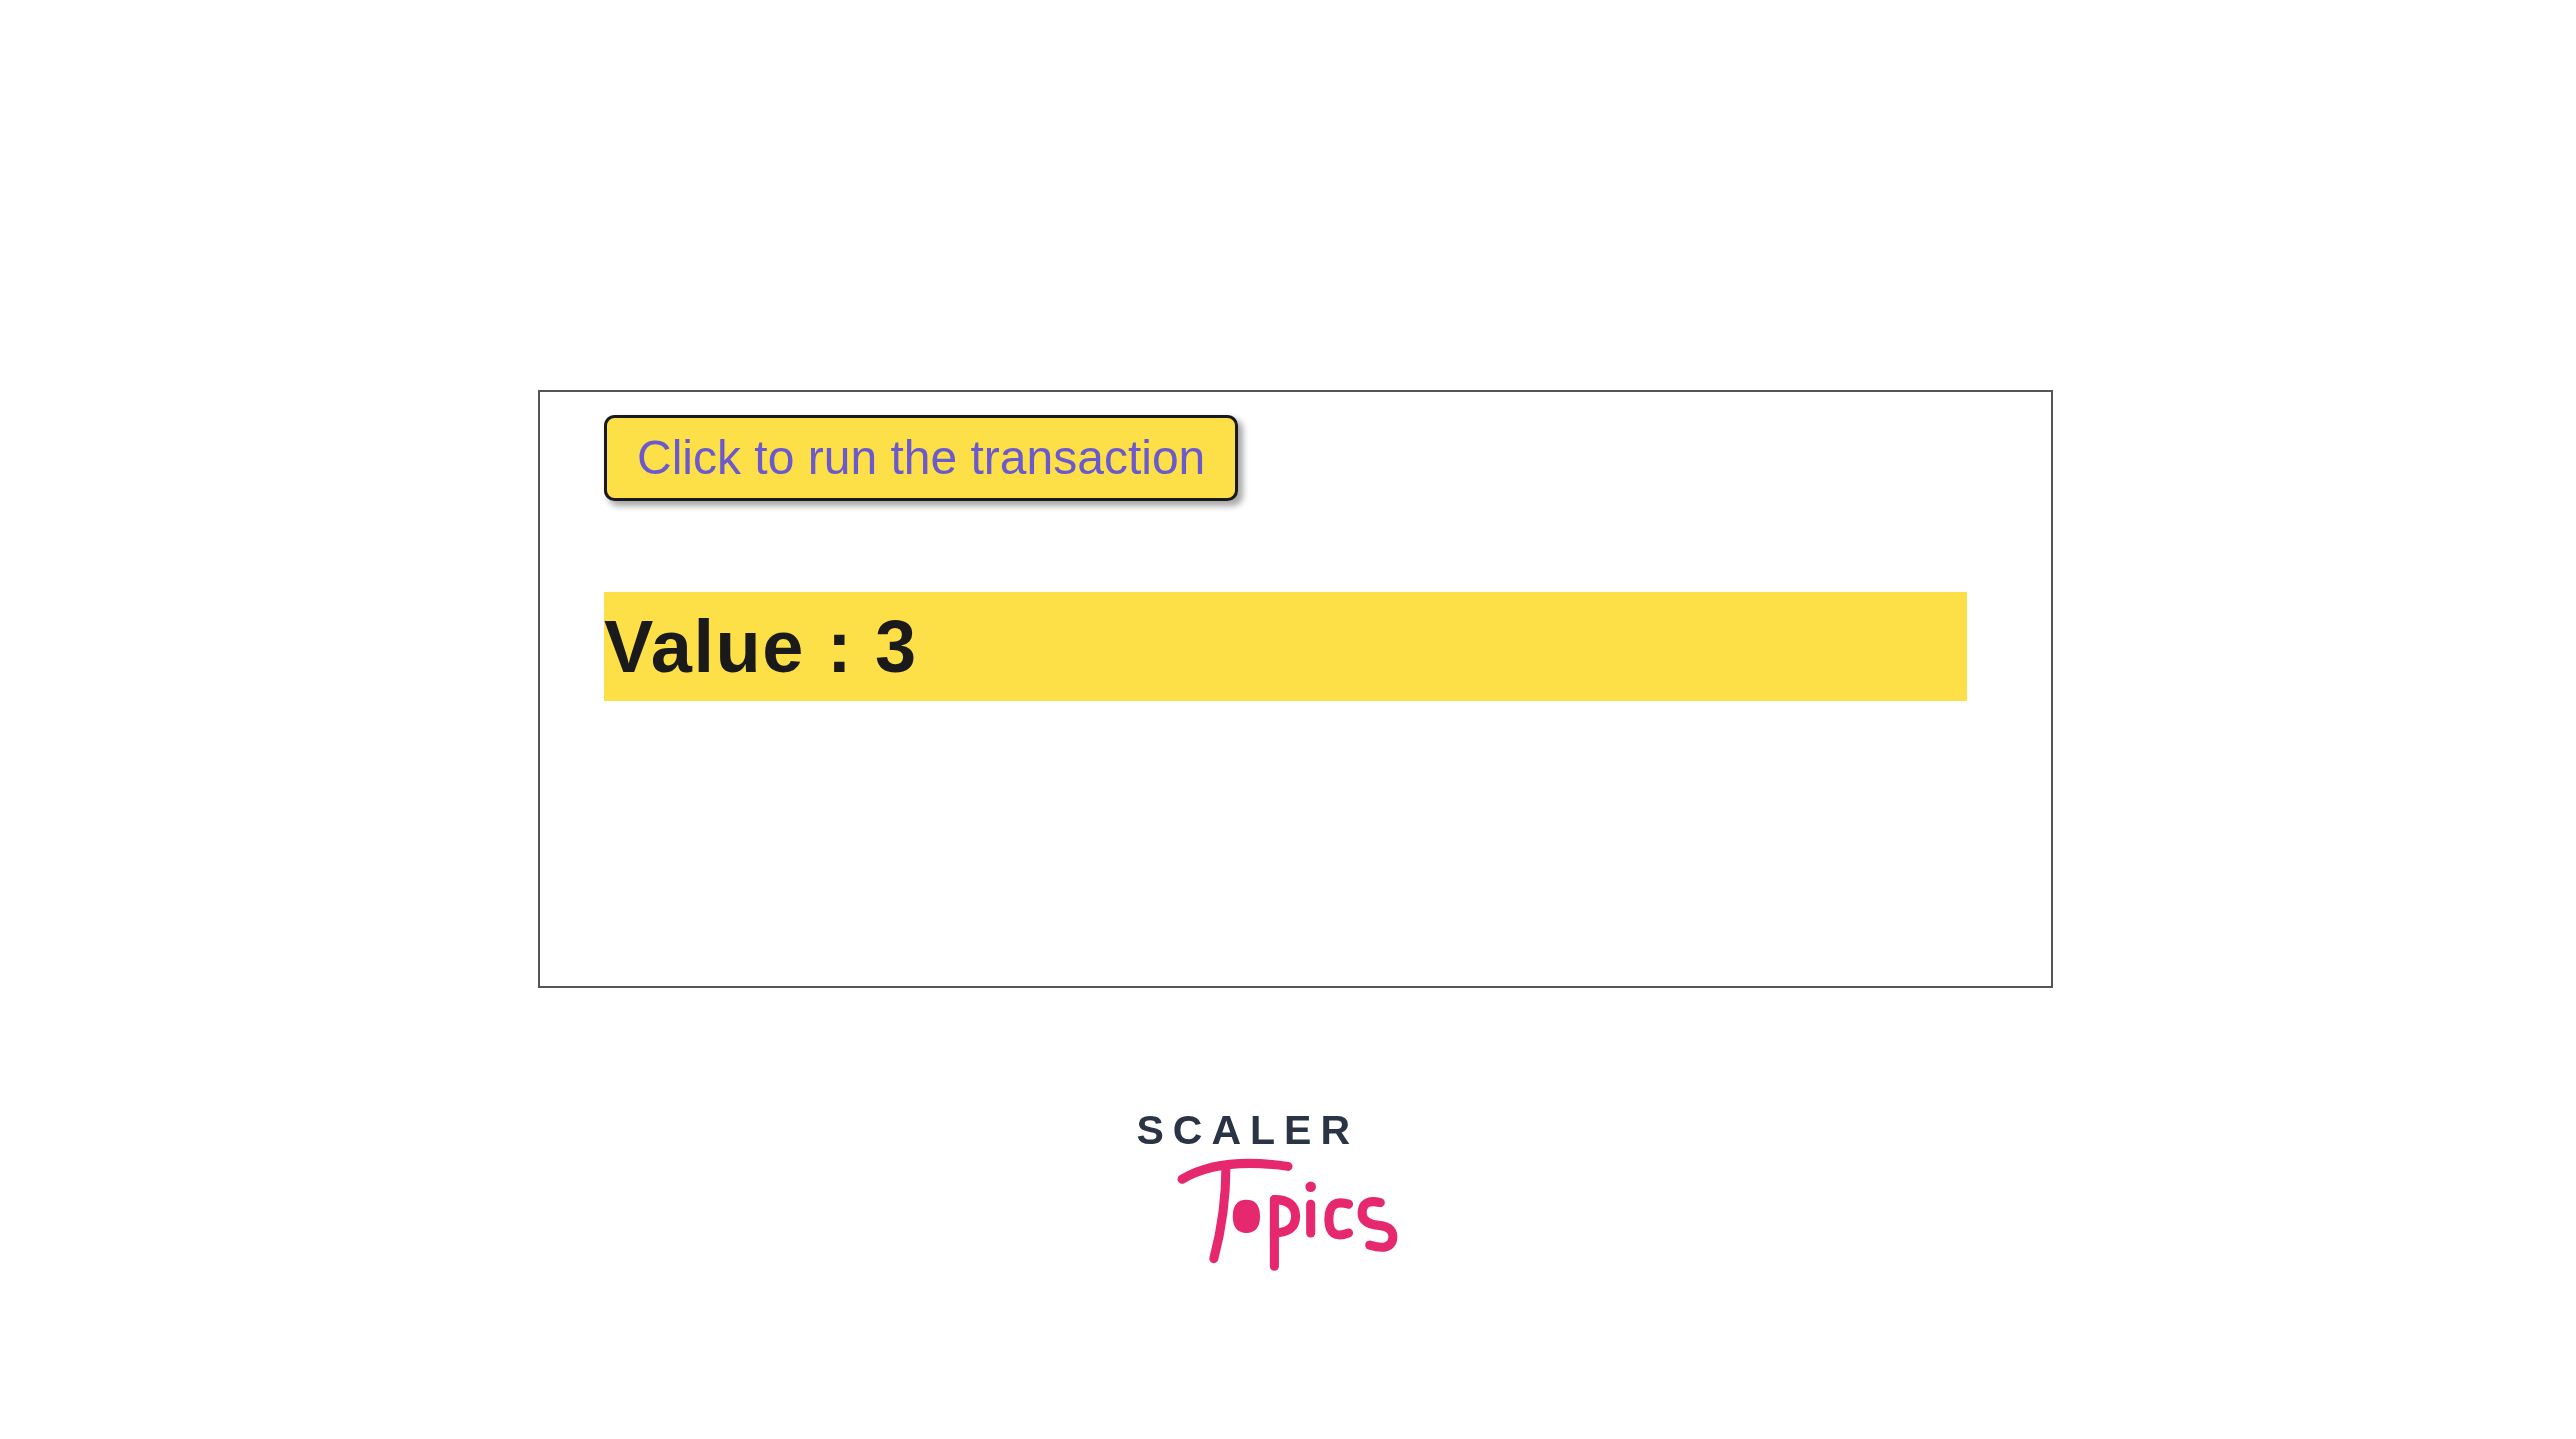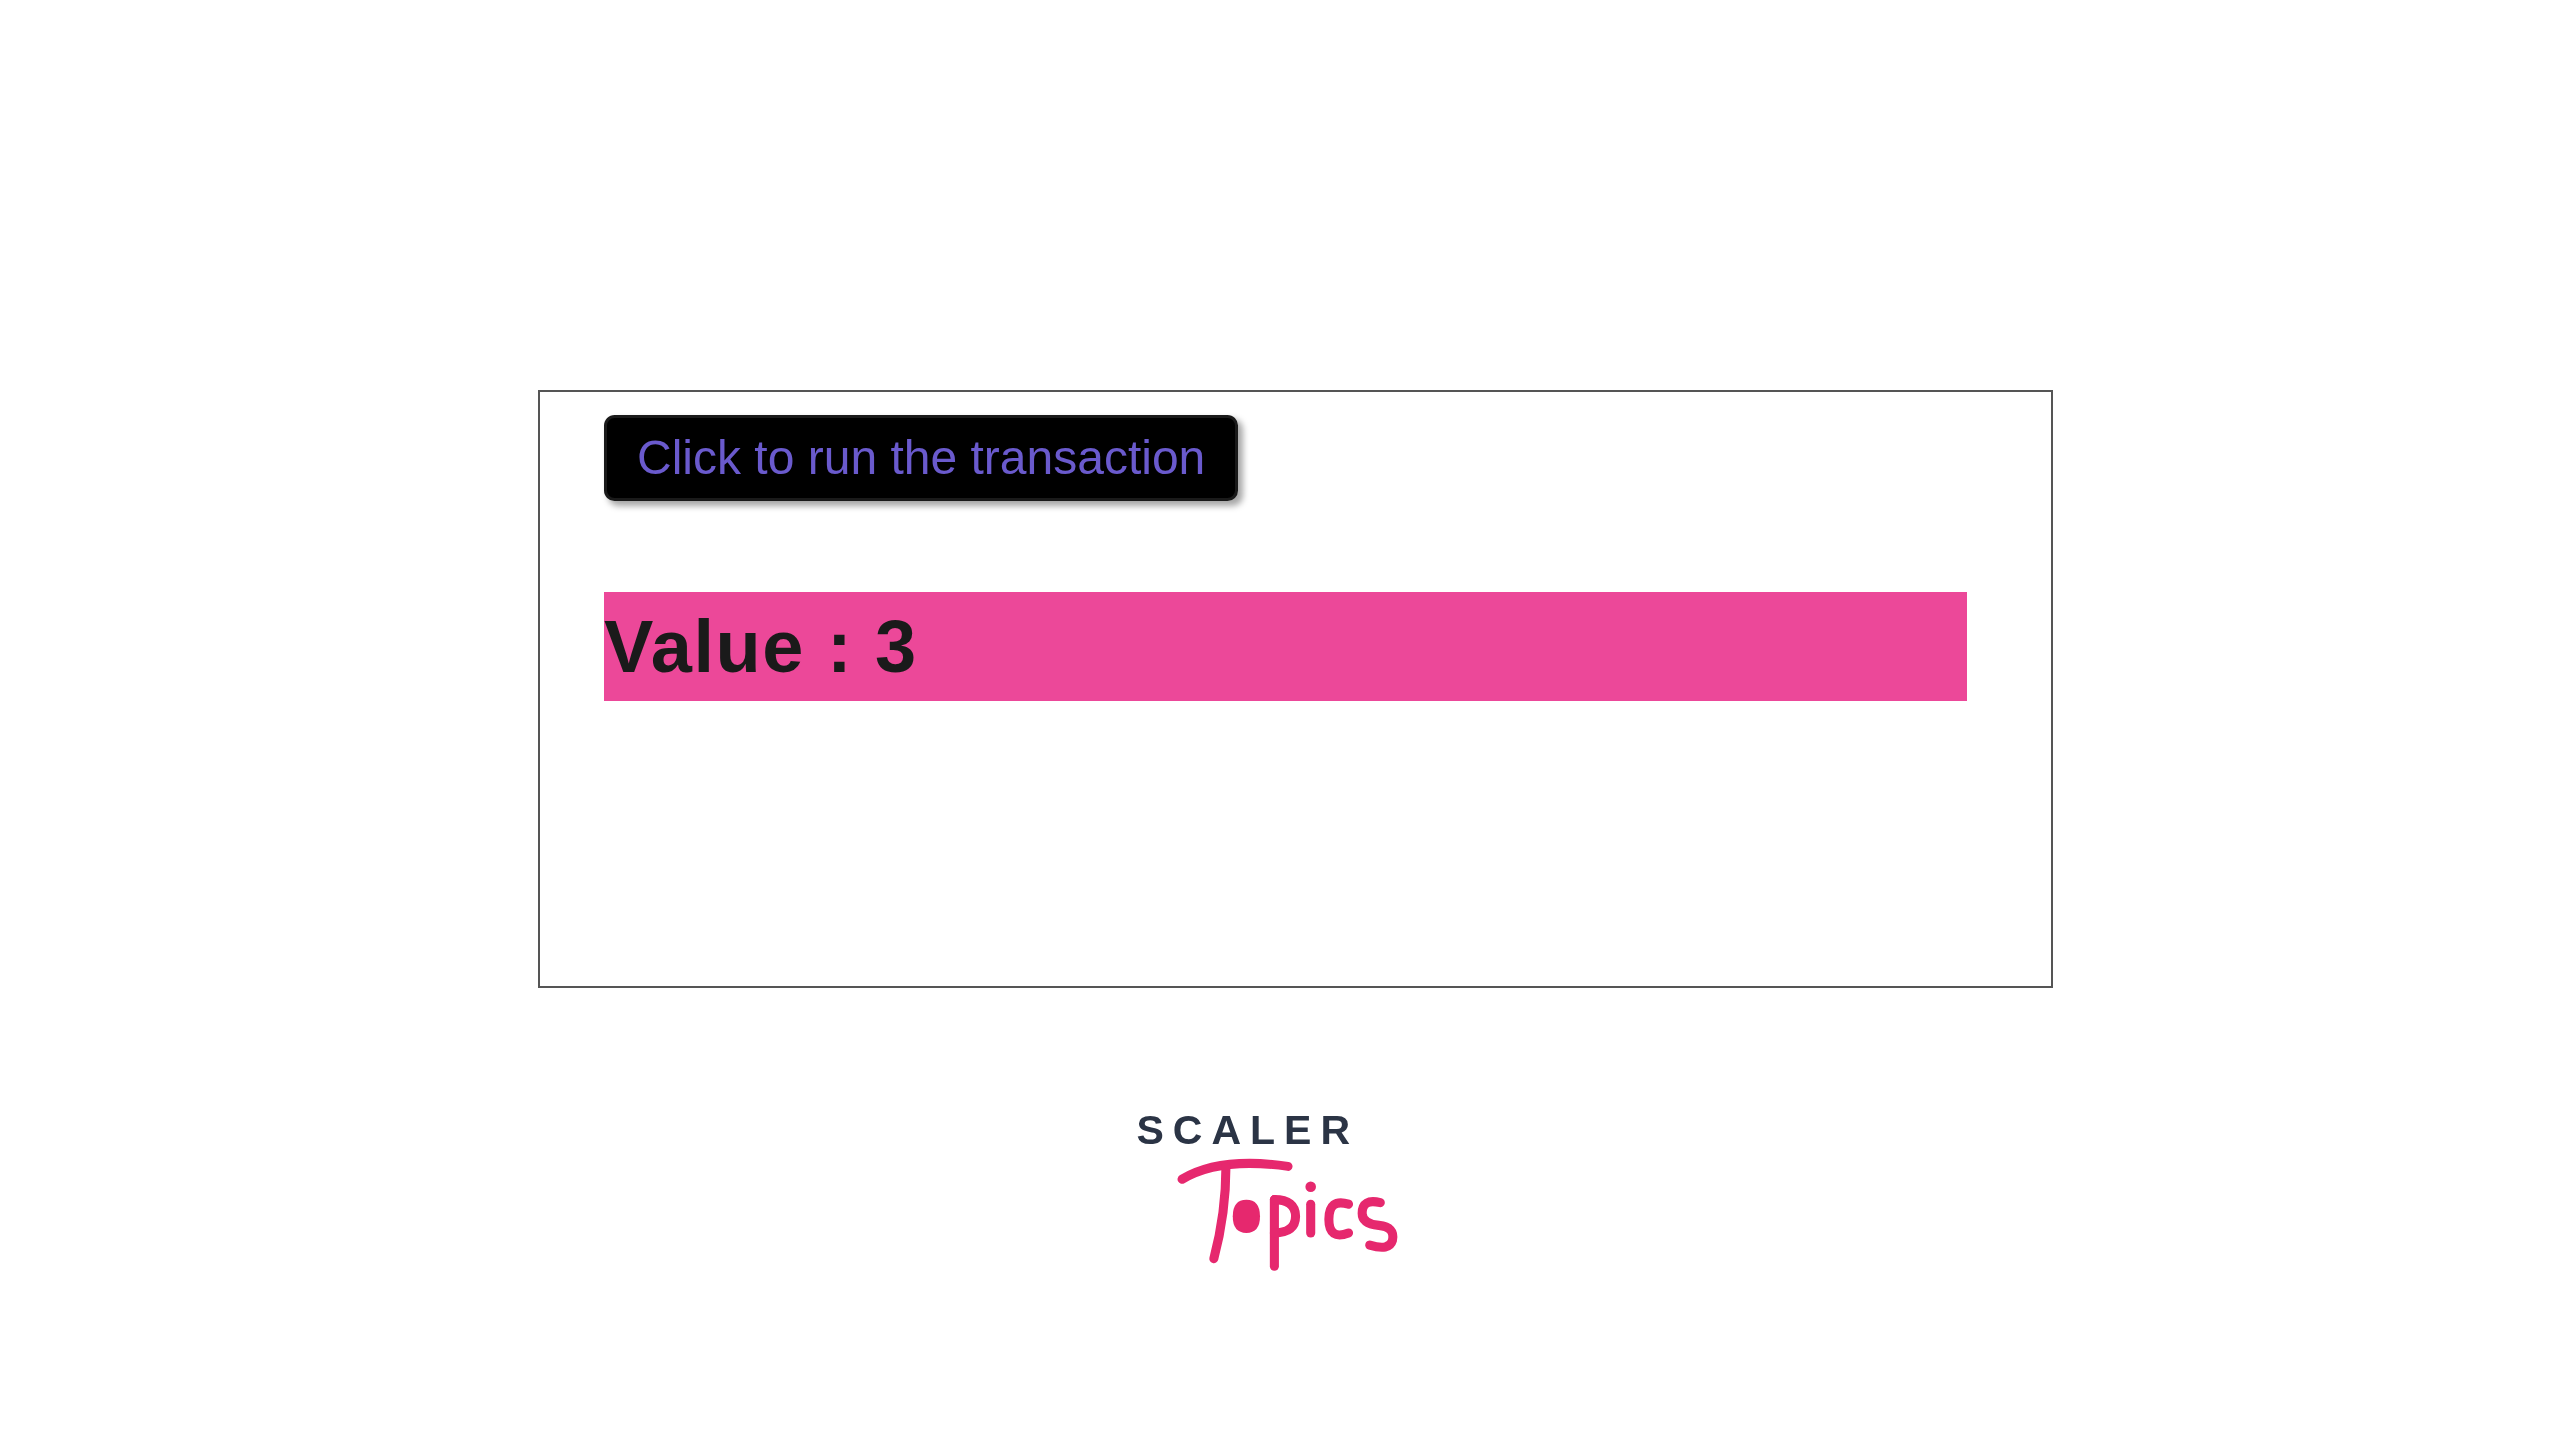--- a/index.html
+++ b/index.html
@@ -22,37 +22,37 @@
       top: 390px;
       width: 1515px;
       height: 598px;
       border: 2.3px solid #555;
       background: #ffffff;
       padding: 23px 64px;
     }
     
     .run-button {
       display: inline-block;
-      background: #000000;
+      background: #fde047;
       border: 3.8px solid #1a1a1a;
       border-radius: 10.6px;
       padding: 13.6px 30px;
       font-size: 48px;
       color: #6a5acd;
       font-weight: 400;
       cursor: pointer;
       box-shadow: 4.5px 4.5px 6px rgba(0,0,0,0.35);
       font-family: "Segoe UI", Tahoma, sans-serif;
       line-height: 1.1;
     }
     
     .value-bar {
       margin-top: 91px;
       width: 1363px;
-      background: #ec4899;
+      background: #fde047;
       padding: 13.6px 0 13.6px 0;
     }
     
     .value-text {
       font-size: 74px;
       font-weight: 700;
       color: #1a1a1a;
       line-height: 1.1;
       letter-spacing: 1.5px;
     }

